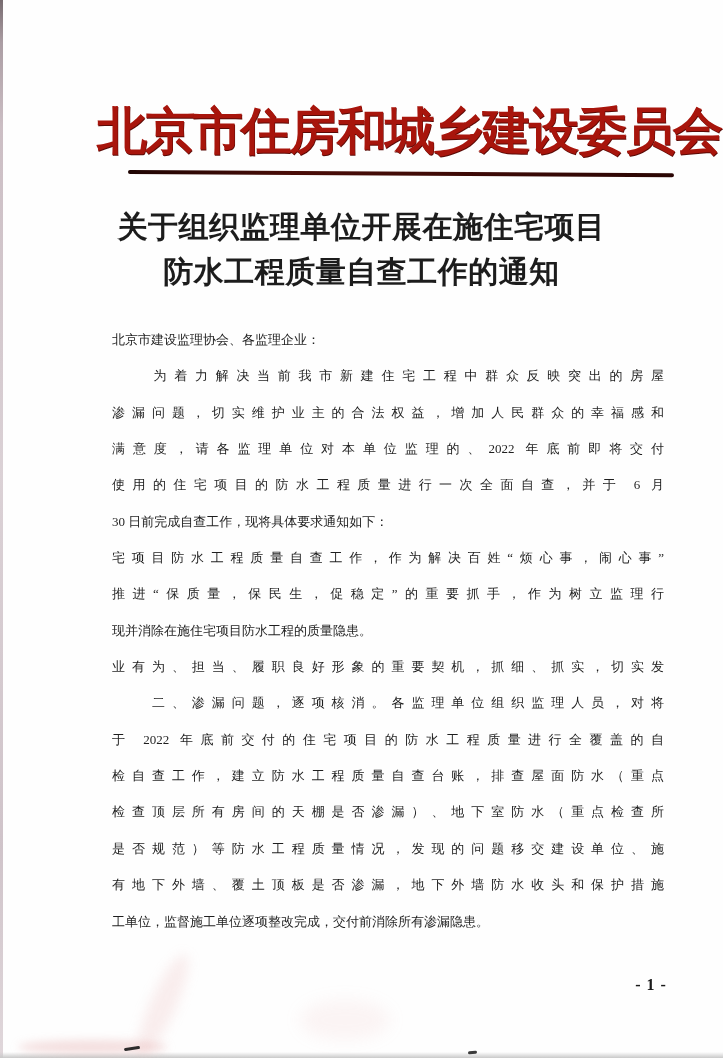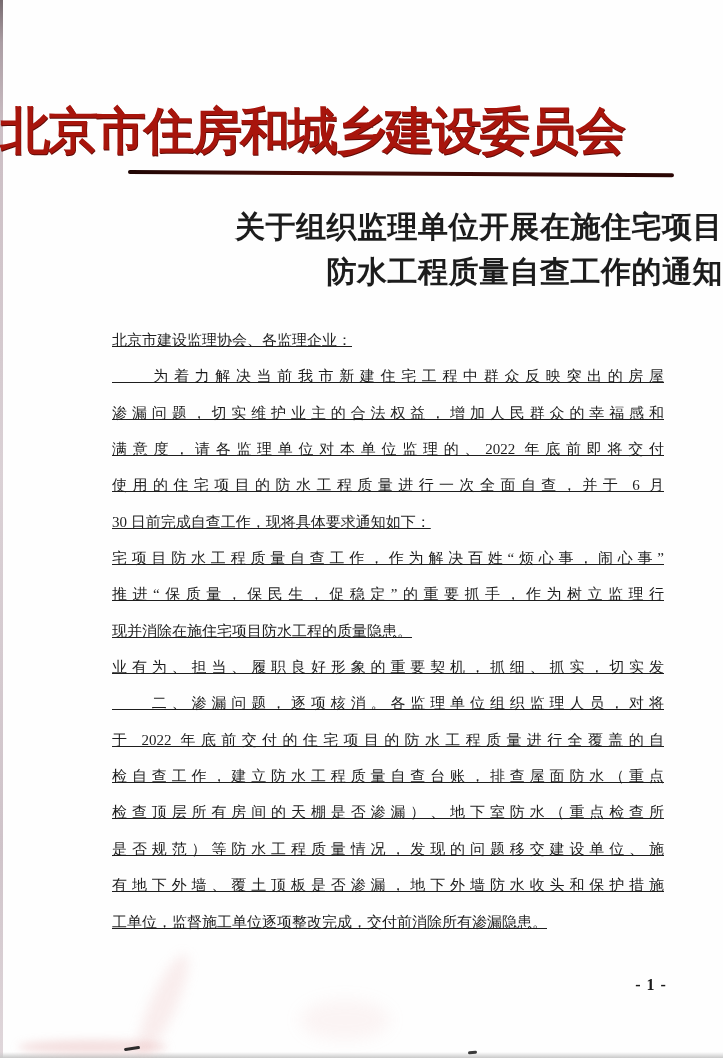--- a/index.html
+++ b/index.html
@@ -41,48 +41,47 @@
     position: absolute; left: 124px; top: 1047px; width: 16px; height: 3px;
     background: #2c2c2c; transform: rotate(-8deg); border-radius: 2px;
   }
   .dash-2 {
     position: absolute; left: 468px; top: 1051px; width: 9px; height: 3px;
     background: #3a3a3a; transform: rotate(-5deg); border-radius: 2px;
   }
   
   .org-name {
     position: absolute; left: 0; top: 98px; width: 721px;
-    text-align: left;
+    text-align: right;
     font-size: 50px; font-weight: bold;
     letter-spacing: -2px;
     color: #a8150c;
     text-shadow: 0.5px 0.5px 0 #5a0a06;
     white-space: nowrap;
   }
   .red-rule {
     position: absolute; left: 128px; top: 170px; width: 546px; height: 4px;
     background: linear-gradient(90deg, #1f0503, #4a0d08 30%, #3a0906 70%, #2a0604);
     transform: rotate(0.35deg); transform-origin: left center;
     border-radius: 2px;
   }
   
   .notice-title {
     position: absolute; left: 0; top: 204px; width: 723px;
-    text-align: right; color: #1c1c1c;
+    text-align: center; color: #1c1c1c;
     font-weight: bold; font-size: 30px; line-height: 45px;
     letter-spacing: 0.5px;
     white-space: nowrap;
   }
   
   .body-text {
     position: absolute; left: 112px; top: 322px; width: 552px;
     color: #1e1e1e;
-    font-size: 15px; line-height: 36.35px;
+    font-size: 13px; line-height: 36.35px;
     letter-spacing: 0;
-    text-decoration: underline;
   }
   .line {
     white-space: pre-wrap;
     text-align: justify;
     text-align-last: justify;
     height: 36.35px; overflow: hidden;
   }
   .line.end { text-align-last: left; }
   
   .page-number {

